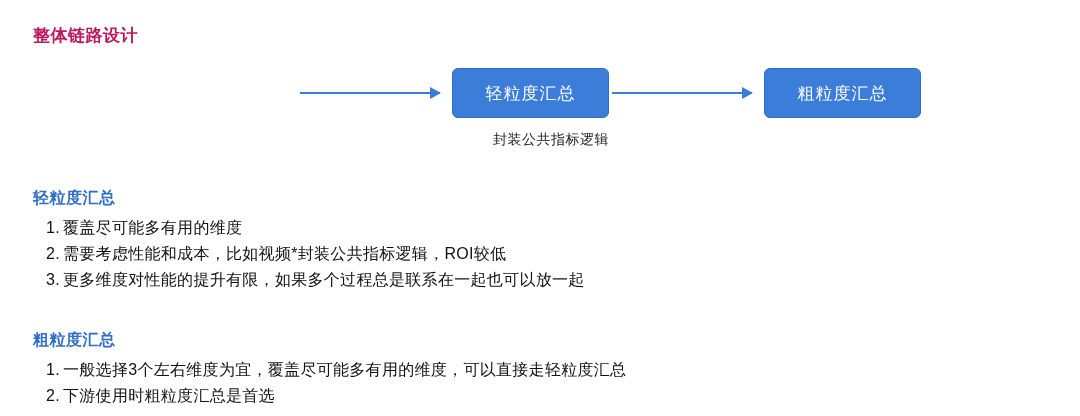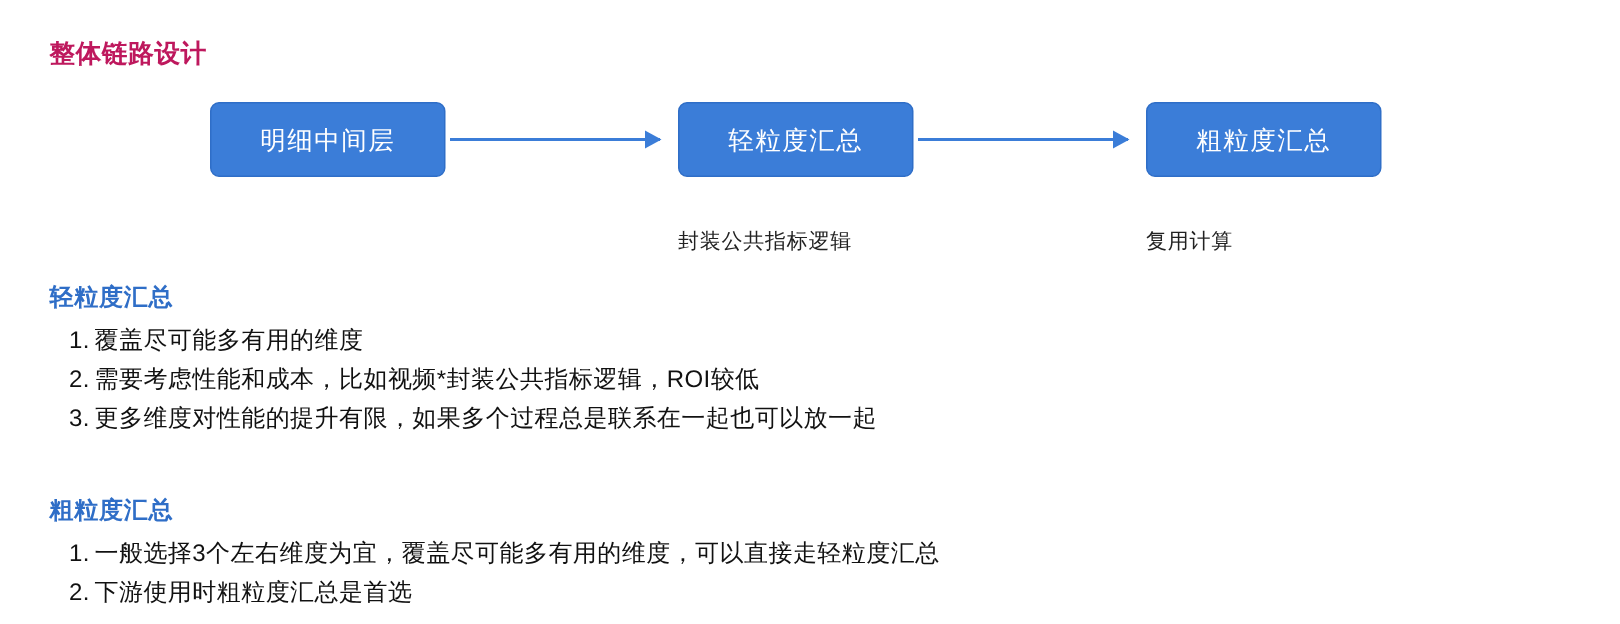--- a/index.html
+++ b/index.html
@@ -69,24 +69,24 @@
     height: 0;
     border-left: 11px solid #3b7dd8;
     border-top: 6px solid transparent;
     border-bottom: 6px solid transparent;
   }
   .arrow-1 { left: 300px; width: 140px; }
   .arrow-2 { left: 612px; width: 140px; }
 
   .caption {
     position: absolute;
-    top: 84px;
+    top: 63px;
     font-size: 14px;
     color: #222222;
-    text-align: left;
+    text-align: right;
     letter-spacing: 0.5px;
   }
   .caption-1 { left: 452px; width: 157px; }
   .caption-2 { left: 764px; width: 157px; }
 
   
   .section {
     position: absolute;
     left: 33px;
     width: 1000px;
@@ -125,28 +125,26 @@
   ol.items li .txt {
     flex: 1 1 auto;
   }
 </style>
 </head>
 <body>
 
 <div class="page-title">整体链路设计</div>
 
 <div class="flow">
-  <div class="node node-1">明细中间层</div>
   <div class="arrow arrow-1"></div>
   <div class="node node-2">轻粒度汇总</div>
   <div class="arrow arrow-2"></div>
   <div class="node node-3">粗粒度汇总</div>
 
   <div class="caption caption-1">封装公共指标逻辑</div>
-  <div class="caption caption-2">复用计算</div>
 </div>
 
 <div class="section section-light">
   <div class="section-heading">轻粒度汇总</div>
   <ol class="items">
     <li>
       <span class="idx">1.</span>
       <span class="txt">覆盖尽可能多有用的维度</span>
     </li>
     <li>

